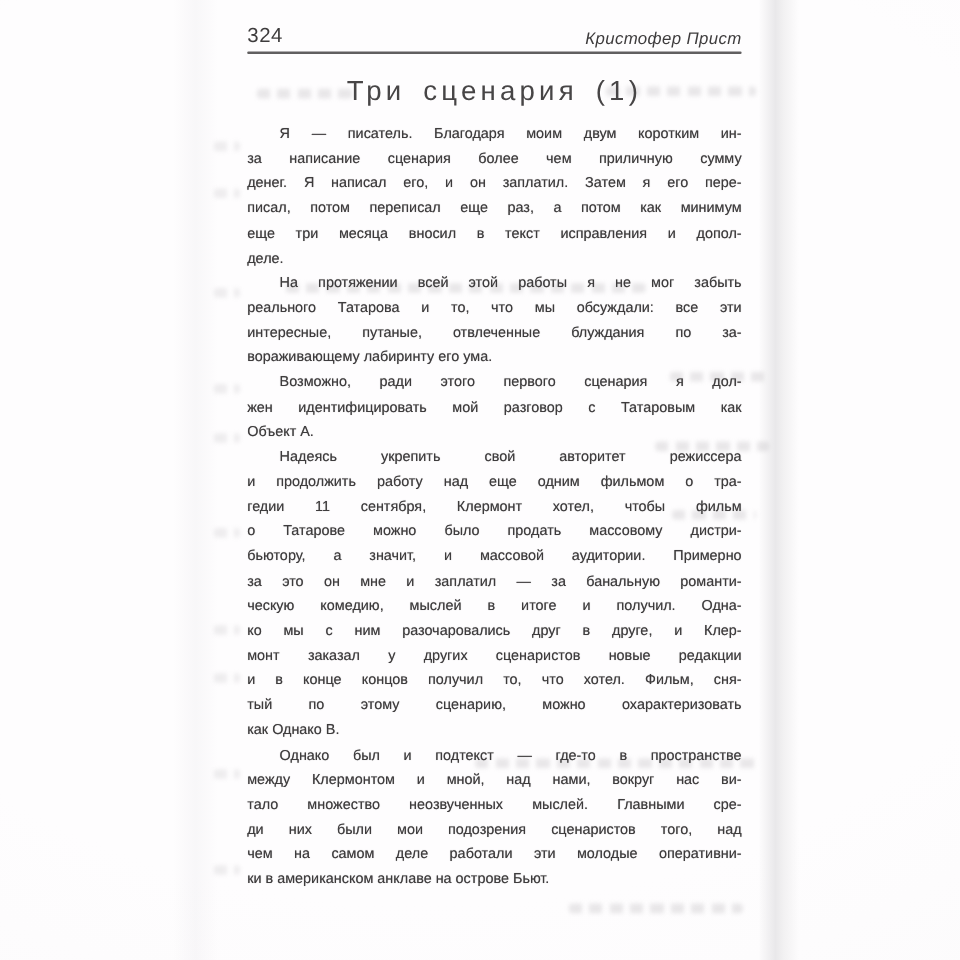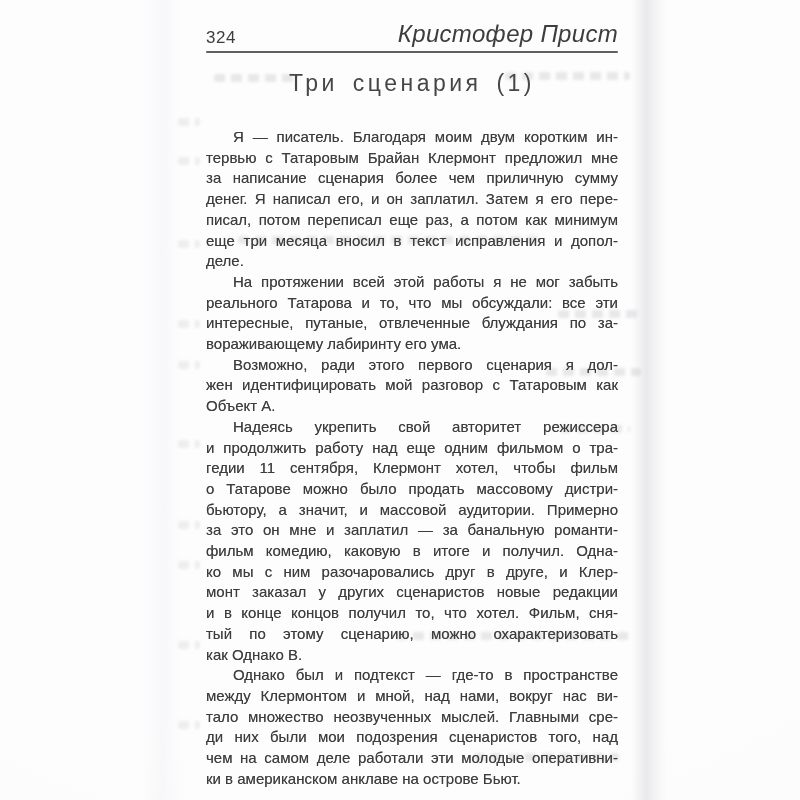--- a/index.html
+++ b/index.html
@@ -17,28 +17,28 @@
     background:linear-gradient(to right, rgba(234,233,234,0) 0%, #e9e8ea 42%, #f2f1f2 62%, rgba(255,255,255,0) 100%);
   }
   
   .edge-left{
     position:absolute;top:0;left:144px;width:38px;height:800px;opacity:.55;
     background:linear-gradient(to right, rgba(255,255,255,0), rgba(236,234,238,.6) 50%, rgba(255,255,255,0));
   }
   .column{position:absolute;left:206px;top:20px;width:412px;}
   .header{display:flex;justify-content:space-between;align-items:flex-end;color:var(--ink);}
   .pagenum{font-size:17px;letter-spacing:.5px;}
-  .running{font-style:italic;font-size:24px;letter-spacing:.3px;}
+  .running{font-style:italic;font-size:14px;letter-spacing:.3px;}
   .rule{height:2px;background:var(--rule);margin-top:3px;border-radius:1px;}
   .title{
     margin:17px 0 0;font-weight:normal;text-align:center;
     font-size:23px;letter-spacing:3.5px;word-spacing:5px;color:#474546;
   }
   .body{
-    margin-top:30px;color:var(--ink);font-size:15px;line-height:20.7px;
+    margin-top:12px;color:var(--ink);font-size:12px;line-height:20.7px;
     text-shadow:0 0 .6px rgba(62,60,61,.65);
   }
   .line{text-align:justify;text-align-last:justify;}
   .line.first{text-indent:27px;}
   .line.last{text-align-last:left;}
   
   .ghost{
     position:absolute;height:8px;border-radius:3px;opacity:.55;
     background:repeating-linear-gradient(90deg, rgba(188,185,189,.6) 0 11px, rgba(255,255,255,0) 11px 17px);
     filter:blur(1.7px);
@@ -75,21 +75,20 @@
   <div class="column">
     <div class="header">
       <span class="pagenum">324</span>
       <span class="running">Кристофер Прист</span>
     </div>
     <div class="rule"></div>
     <h1 class="title">Три сценария (1)</h1>
     <div class="body">
         <div>
           <div class="line first">Я — писатель. Благодаря моим двум коротким ин-</div>
-          <div class="line">тервью с Татаровым Брайан Клермонт предложил мне</div>
           <div class="line">за написание сценария более чем приличную сумму</div>
           <div class="line">денег. Я написал его, и он заплатил. Затем я его пере-</div>
           <div class="line">писал, потом переписал еще раз, а потом как минимум</div>
           <div class="line">еще три месяца вносил в текст исправления и допол-</div>
           <div class="line last">деле.</div>
         </div>
         <div>
           <div class="line first">На протяжении всей этой работы я не мог забыть</div>
           <div class="line">реального Татарова и то, что мы обсуждали: все эти</div>
           <div class="line">интересные, путаные, отвлеченные блуждания по за-</div>
@@ -100,21 +99,21 @@
           <div class="line">жен идентифицировать мой разговор с Татаровым как</div>
           <div class="line last">Объект А.</div>
         </div>
         <div>
           <div class="line first">Надеясь укрепить свой авторитет режиссера</div>
           <div class="line">и продолжить работу над еще одним фильмом о тра-</div>
           <div class="line">гедии 11 сентября, Клермонт хотел, чтобы фильм</div>
           <div class="line">о Татарове можно было продать массовому дистри-</div>
           <div class="line">бьютору, а значит, и массовой аудитории. Примерно</div>
           <div class="line">за это он мне и заплатил — за банальную романти-</div>
-          <div class="line">фильм комедию, каковую в итоге и получил. Одна-</div>
+          <div class="line">ческую комедию, мыслей в итоге и получил. Одна-</div>
           <div class="line">ко мы с ним разочаровались друг в друге, и Клер-</div>
           <div class="line">монт заказал у других сценаристов новые редакции</div>
           <div class="line">и в конце концов получил то, что хотел. Фильм, сня-</div>
           <div class="line">тый по этому сценарию, можно охарактеризовать</div>
           <div class="line last">как Однако В.</div>
         </div>
         <div>
           <div class="line first">Однако был и подтекст — где-то в пространстве</div>
           <div class="line">между Клермонтом и мной, над нами, вокруг нас ви-</div>
           <div class="line">тало множество неозвученных мыслей. Главными сре-</div>

